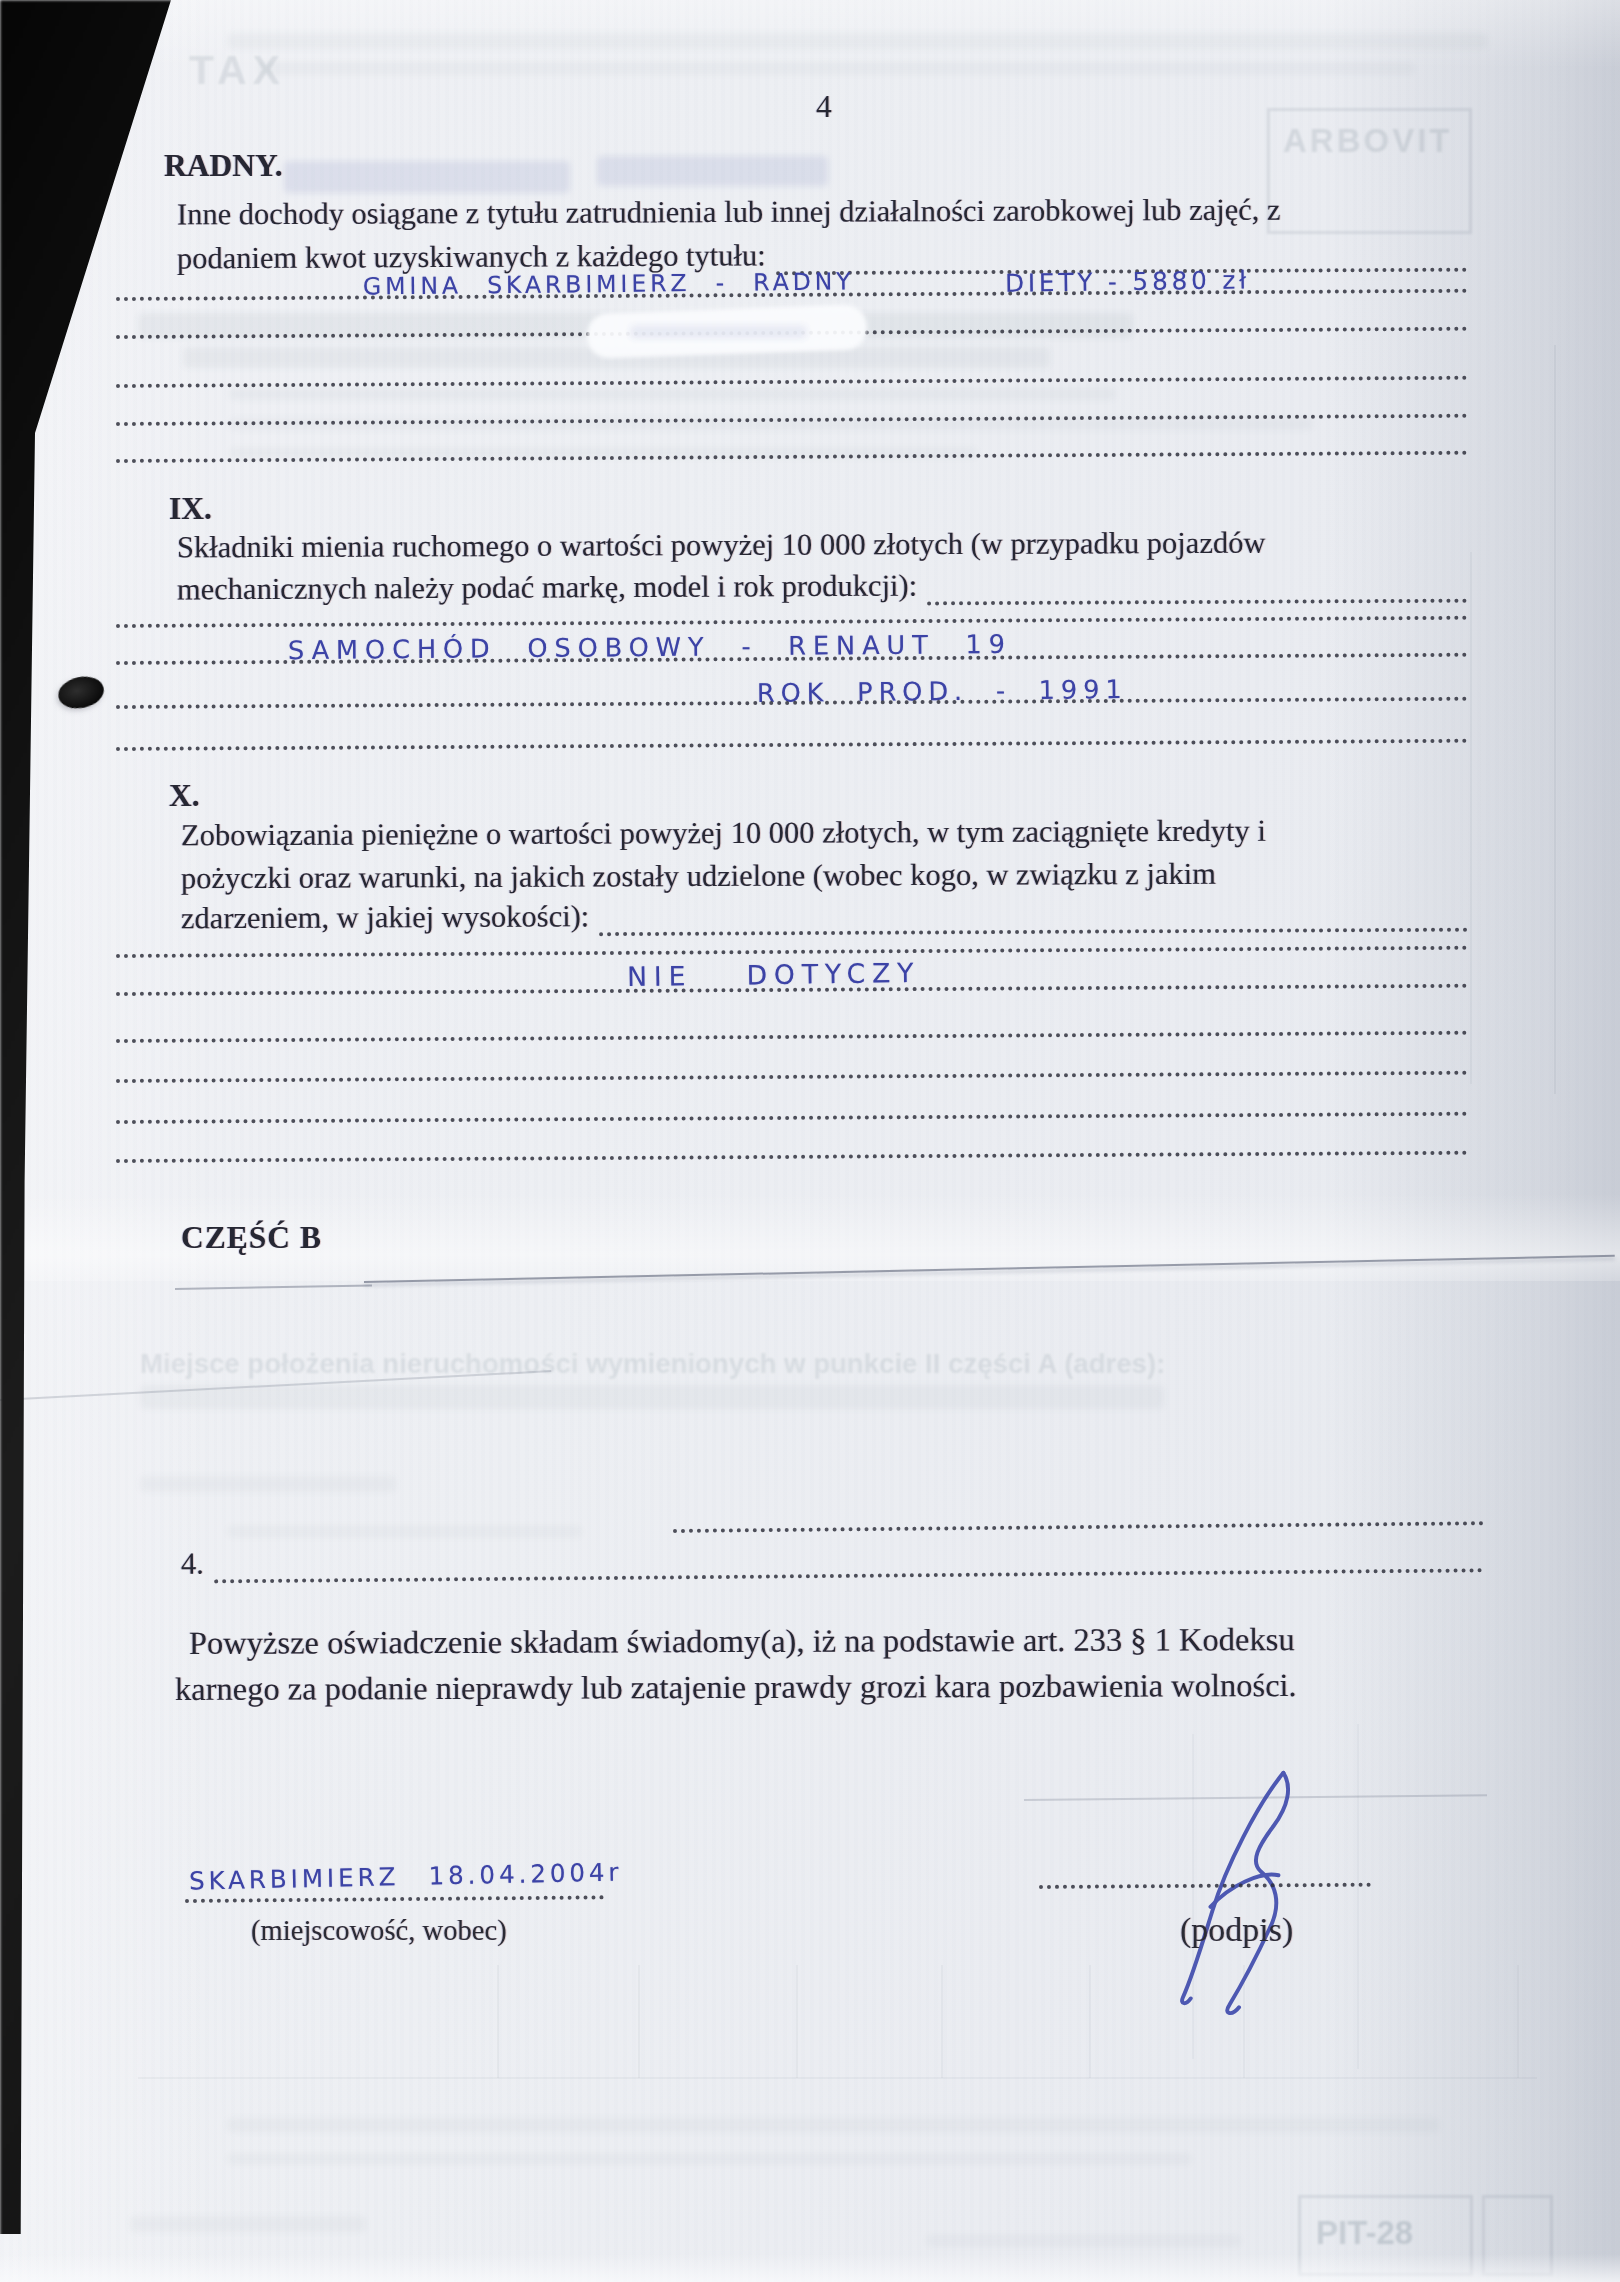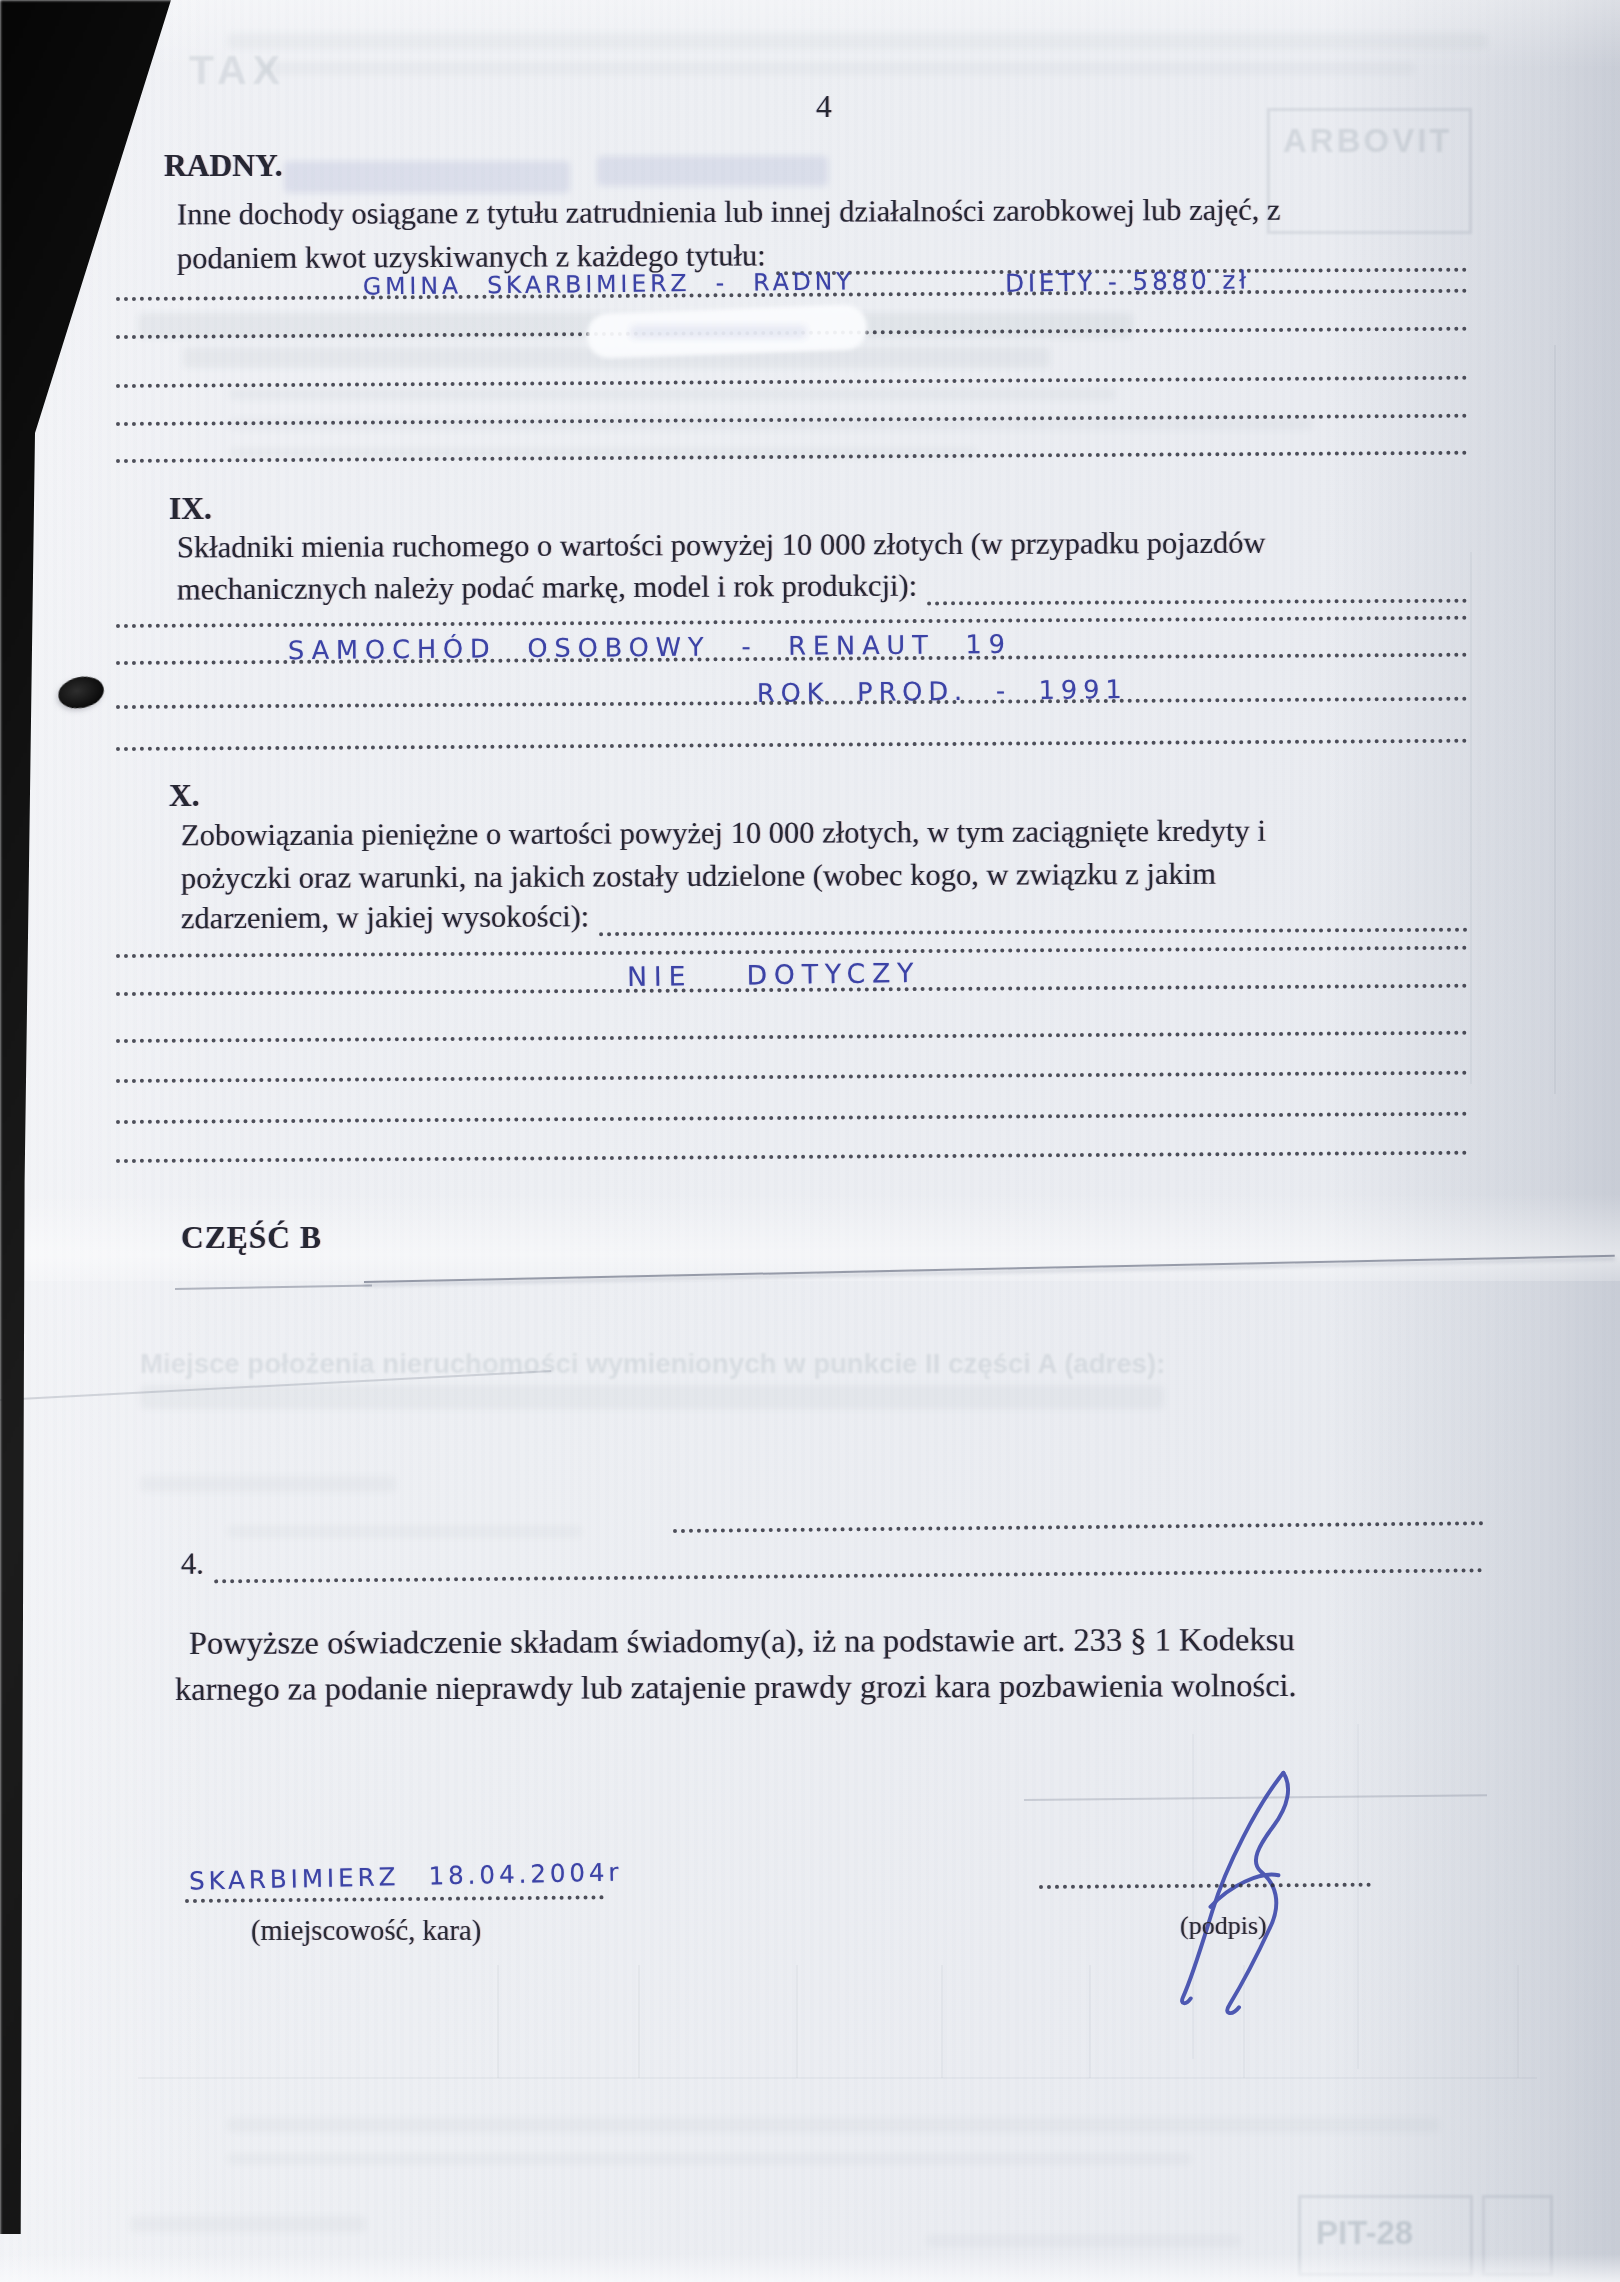--- a/index.html
+++ b/index.html
@@ -144,24 +144,24 @@
   <svg class="sig" width="148" height="268" viewBox="0 0 150 272">
     <g fill="none" stroke="#3d49ac" stroke-width="4" stroke-linecap="round" opacity="0.9">
       <path d="M118,12 C92,44 60,106 46,152 C36,184 26,218 16,240 C13,247 19,248 24,241"></path>
       <path d="M118,12 C127,26 123,46 108,66 C93,86 84,102 95,112 C110,124 117,144 104,170 C91,198 75,228 63,248 C57,257 66,259 73,250"></path>
       <path d="M44,148 C64,126 95,112 113,116"></path>
     </g>
   </svg>
 
   <div class="abs hw" style="left:189px;top:1862px;font-size:24.6px;letter-spacing:3.9px;word-spacing:17.7px;transform:rotate(-1.2deg);">SKARBIMIERZ  18.04.2004r</div>
   <div class="dotline" style="left:185px;top:1899px;width:419px;transform:rotate(-0.5deg);"></div>
-  <div class="abs printed caption" style="left:251px;top:1915px;">(miejscowość, kara)</div>
+  <div class="abs printed caption" style="left:251px;top:1915px;">(miejscowość, wobec)</div>
 
   <div class="dotline" style="left:1039px;top:1885px;width:332px;transform:rotate(-0.4deg);"></div>
-  <div class="abs printed caption" style="left:1180px;top:1911px;font-size:26px;">(podpis)</div>
+  <div class="abs printed caption" style="left:1180px;top:1911px;font-size:34px;">(podpis)</div>
 
   <div class="gline" style="left:497px;top:1965px;width:2px;height:113px;opacity:.7;"></div>
   <div class="gline" style="left:638px;top:1965px;width:2px;height:113px;opacity:.7;"></div>
   <div class="gline" style="left:796px;top:1965px;width:2px;height:113px;opacity:.7;"></div>
   <div class="gline" style="left:941px;top:1965px;width:2px;height:113px;opacity:.7;"></div>
   <div class="gline" style="left:1089px;top:1965px;width:2px;height:113px;opacity:.7;"></div>
   <div class="gline" style="left:1243px;top:1965px;width:2px;height:113px;opacity:.7;"></div>
   <div class="gline" style="left:1517px;top:1965px;width:2px;height:113px;opacity:.7;"></div>
   <div class="gline" style="left:138px;top:2077px;width:1399px;height:2px;opacity:.7;"></div>
   <div class="smudge" style="left:227px;top:2118px;width:1212px;height:13.8px;opacity:.5;"></div>

